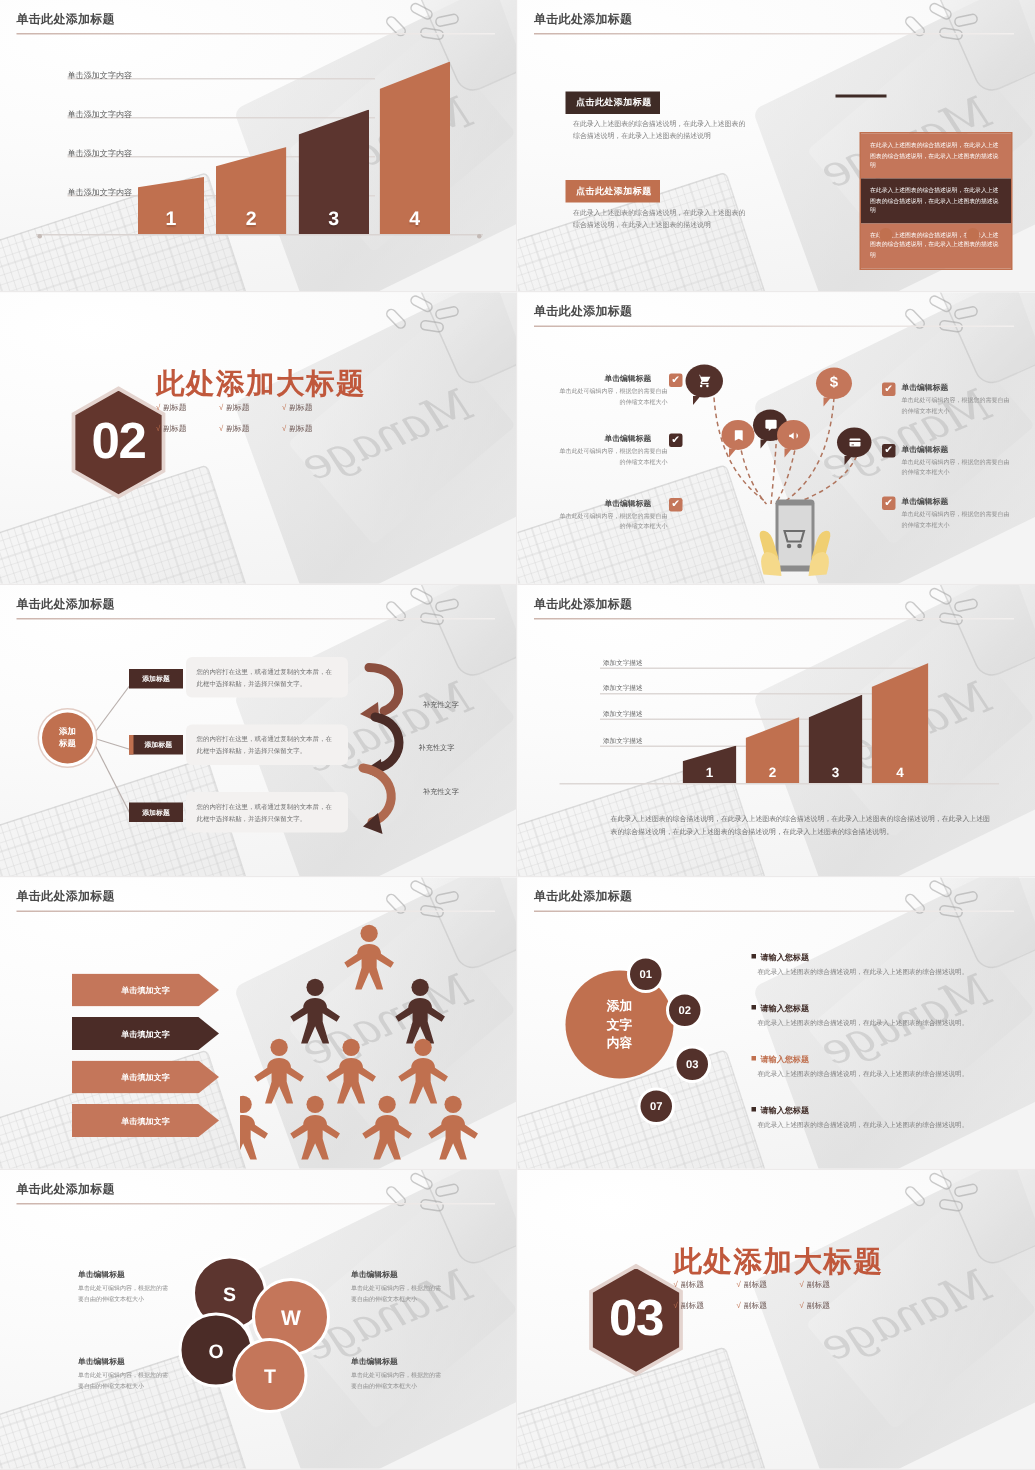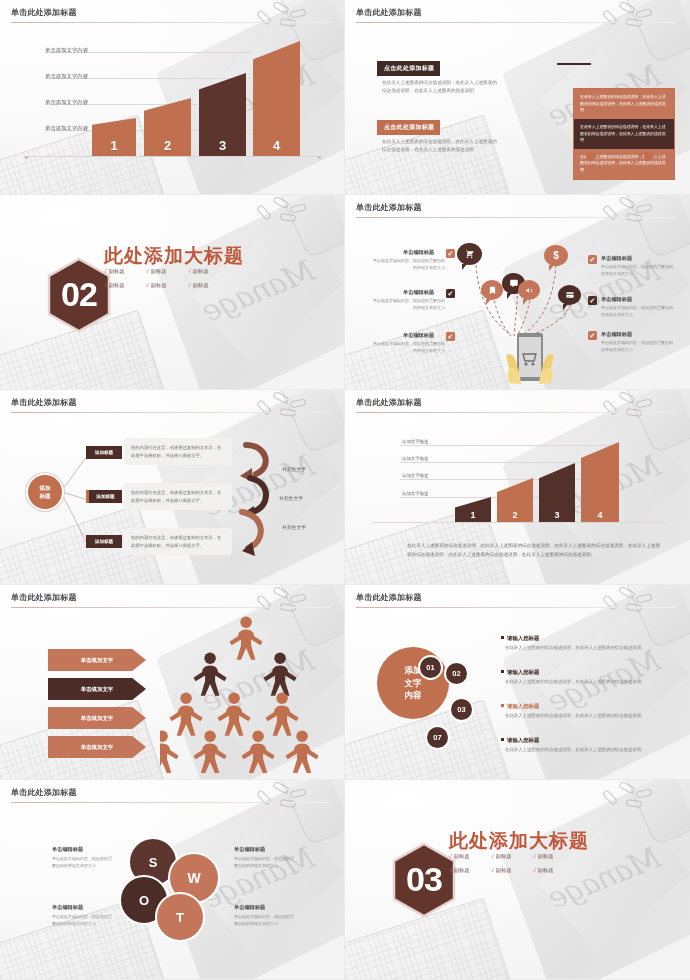--- a/index.html
+++ b/index.html
@@ -601,21 +601,21 @@
     </div>
     <div class="stitle">单击此处添加标题</div>
     <div class="srule"></div>
 
     <div class="lyr">
       <div class="s8-main">
         <span>添加</span>
         <span>文字</span>
         <span>内容</span>
       </div>
-      <div class="s8-n" style="left:73px;top:52px;width:25px;height:25px;font-size:7.5px;margin-top:18px;">01</div>
+      <div class="s8-n" style="left:73px;top:52px;width:25px;height:25px;font-size:7.5px;">01</div>
       <div class="s8-n" style="left:99px;top:76px;width:25px;height:25px;font-size:7.5px;">02</div>
       <div class="s8-n" style="left:104px;top:112px;width:25px;height:25px;font-size:7.5px;">03</div>
       <div class="s8-n" style="left:80px;top:140px;width:25px;height:25px;font-size:7.5px;">07</div>
 
       <div class="s8-h" style="left:156px;top:50px;color:#3f2b26;"><b></b><span>请输入您标题</span></div>
       <div class="s8-p" style="left:160px;top:59px;">在此录入上述图表的综合描述说明，在此录入上述图表的综合描述说明。</div>
       <div class="s8-h" style="left:156px;top:84px;color:#3f2b26;"><b></b><span>请输入您标题</span></div>
       <div class="s8-p" style="left:160px;top:93px;">在此录入上述图表的综合描述说明，在此录入上述图表的综合描述说明。</div>
       <div class="s8-h" style="left:156px;top:118px;color:#c0704f;"><b></b><span>请输入您标题</span></div>
       <div class="s8-p" style="left:160px;top:127px;">在此录入上述图表的综合描述说明，在此录入上述图表的综合描述说明。</div>

